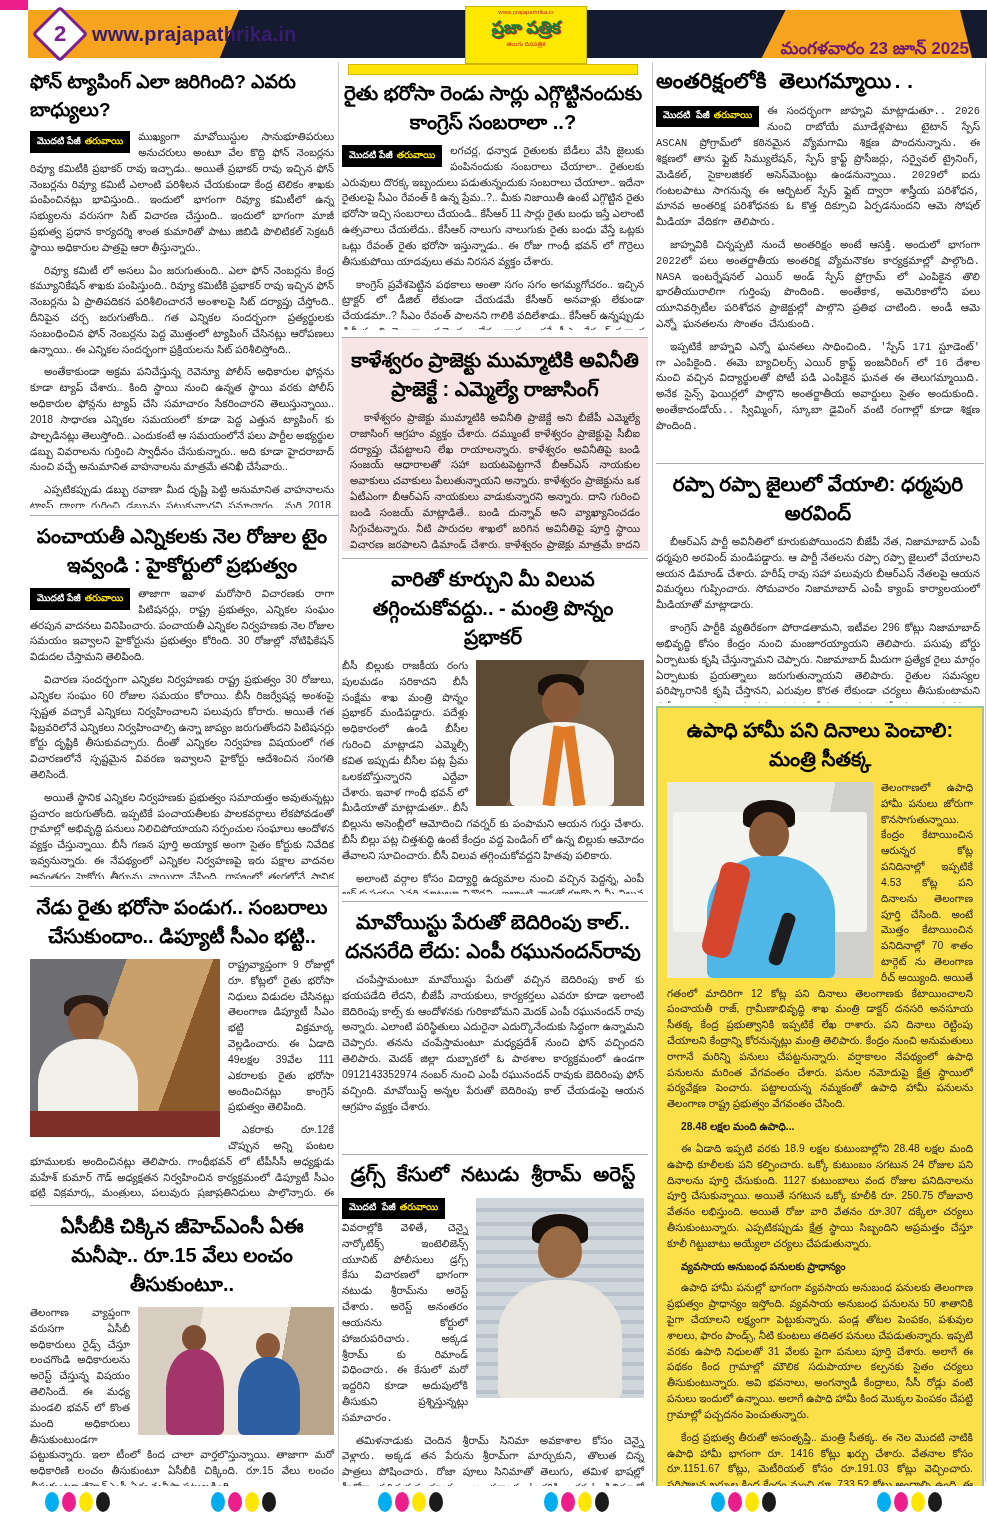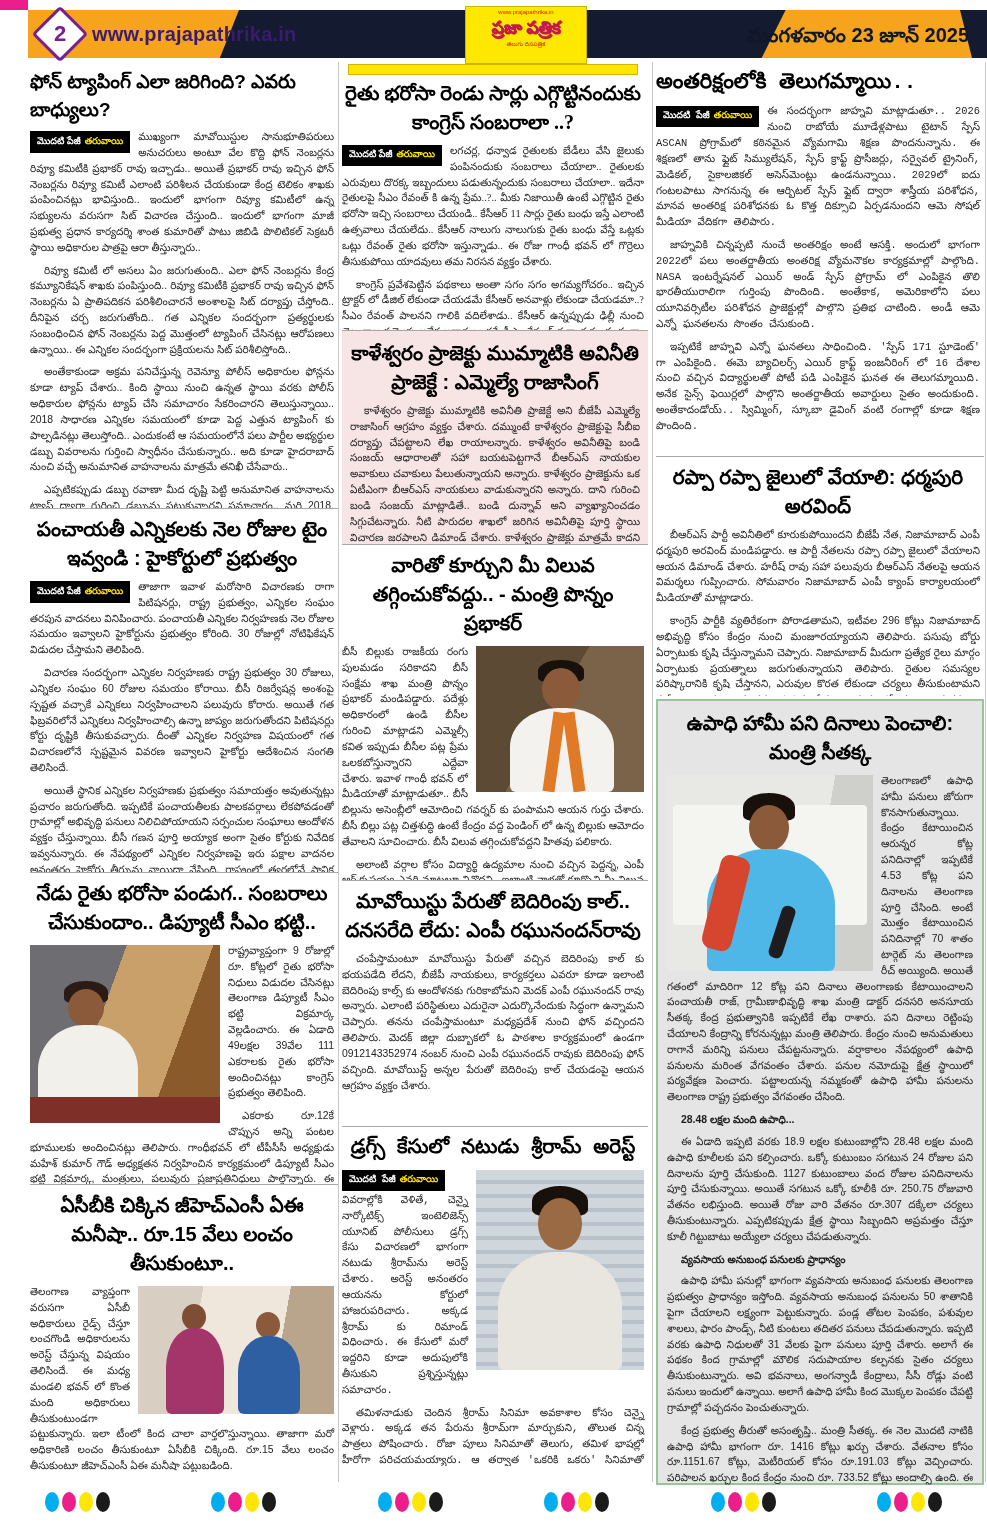--- a/index.html
+++ b/index.html
@@ -13,45 +13,45 @@
   .mh-corner{position:absolute;right:0;top:0;width:60px;height:100%;background:#141a30;
            clip-path:polygon(55% 0,100% 0,100% 100%,75% 100%);}
   .mh-left{position:absolute;left:12px;top:0;height:100%;display:flex;align-items:center;gap:12px;z-index:3;}
   .diamond{width:34px;height:34px;background:#ffffff;border:3px solid #7a1f8e;transform:rotate(45deg);
            display:flex;align-items:center;justify-content:center;border-radius:4px;}
   .diamond span{transform:rotate(-45deg);font-size:22px;font-weight:bold;color:#7a1f8e;}
   .site{font-size:20px;font-weight:bold;color:#3a1c6e;letter-spacing:.2px;}
   .logo-box{position:absolute;left:437px;top:-4px;width:120px;height:56px;background:#ffe800;
             border:1px solid #c9b400;z-index:4;text-align:center;overflow:hidden;}
   .logo-url{font-size:6px;color:#d0202a;margin-top:2px;}
-  .logo-title{font-size:17px;font-weight:bold;color:#be185d;text-shadow:1px 1px 0 #d0202a;line-height:1.5;}
+  .logo-title{font-size:17px;font-weight:bold;color:#15803d;text-shadow:1px 1px 0 #d0202a;line-height:1.5;}
   .logo-tag{font-size:6px;color:#d0202a;}
-  .mh-date{position:absolute;right:18px;top:4px;height:100%;display:flex;align-items:center;z-index:3;
-           font-size:20px;font-weight:bold;color:#0f172a;}
+  .mh-date{position:absolute;right:18px;top:16px;height:100%;display:flex;align-items:center;z-index:3;
+           font-size:17px;font-weight:bold;color:#701a75;}
   
   .col{position:absolute;top:62px;overflow:hidden;}
   .col-left{left:30px;width:308px;height:1424px;}
   .col-mid{left:342px;width:306px;height:1424px;}
   .col-right{left:656px;width:328px;height:1424px;}
   .vrule{position:absolute;top:62px;width:1px;height:1420px;background:#c9c9c9;}
   .vrule.r1{left:338px;} .vrule.r2{left:652px;} .vrule.r3{left:985px;}
   
   .art{position:relative;overflow:hidden;box-sizing:border-box;padding:2px 4px 0 0;}
-  .art+.art{border-top:1px solid #a8a8a8;}
+  .art+.art{border-top:1px solid #a8a8a8;margin-top:7px;}
   .hl{margin:4px 0 6px 0;font-size:20px;line-height:1.45;font-weight:bold;color:#000;text-align:center;}
   .hl.left-align{text-align:left;font-size:19px;}
   .body p{margin:0 0 7px 0;font-size:10.4px;line-height:1.52;text-align:justify;text-indent:14px;}
   .body p.no-indent{text-indent:0;}
   .body p.subhead{font-weight:bold;text-indent:14px;margin:6px 0;}
   .tag{float:left;background:#000;color:#fff;font-size:9.5px;font-weight:bold;
        padding:4px 7px;margin:2px 8px 2px 0;white-space:nowrap;}
   .tag .t2{color:#ffe400;margin-left:4px;}
   .cut-banner{height:9px;background:#ffe600;border:1px solid #d8b400;margin:0 6px 3px 6px;}
   .pink-box{background:#f7e5e5;padding:4px 8px;}
-  .green-box{background:#e5e5e5;border:2px solid #9bc49b;padding:4px 9px;box-sizing:border-box;height:100%;}
+  .green-box{background:#fde047;border:2px solid #9bc49b;padding:4px 9px;box-sizing:border-box;height:100%;}
   
   .photo{position:relative;overflow:hidden;background:#b6b6b6;}
   .photo.fl{float:left;margin:2px 8px 4px 0;}
   .photo.fr{float:right;margin:2px 0 4px 8px;}
   .ph-head{position:absolute;border-radius:50%;}
   .ph-hair{position:absolute;border-radius:50% 50% 20% 20%;}
   .ph-torso{position:absolute;border-radius:46% 46% 6px 6px;}
   .ph-band{position:absolute;}
   
   .footer-dots{position:absolute;left:45px;right:45px;top:1490px;height:24px;
@@ -137,21 +137,21 @@
         </div>
         <p class="no-indent">తెలంగాణ వ్యాప్తంగా వరుసగా ఏసీబీ అధికారులు రైడ్స్ చేస్తూ లంచగొండి అధికారులను అరెస్ట్ చేస్తున్న విషయం తెలిసిందే. ఈ మధ్య మండలి భవన్ లో కొంత మంది అధికారులు తీసుకుంటుండగా పట్టుకున్నారు. ఇలా టీంలో కింద చాలా వార్తలొస్తున్నాయి. తాజాగా మరో అధికారిణి లంచం తీసుకుంటూ ఏసీబీకి చిక్కింది. రూ.15 వేలు లంచం తీసుకుంటూ జీహెచ్ఎంసీ ఏఈ మనీషా పట్టుబడింది.</p>
 
       </div>
     </article>
 
   </div>
 
   <div class="col col-mid">
 
-    <article class="art" style="height:268px;font-family:Liberation Serif, serif;">
+    <article class="art" style="height:268px;">
       <div class="cut-banner"></div>
       <h2 class="hl" style="position:relative;">
         <span>రైతు భరోసా రెండు సార్లు ఎగ్గొట్టినందుకు కాంగ్రెస్ సంబరాలా ..?</span>
       </h2>
       <div class="body">
         <span class="tag"><span class="t1">మొదటి పేజీ</span><span class="t2">తరువాయి</span></span>
         <p class="no-indent">లగచర్ల, ధన్వాడ రైతులకు బేడీలు వేసి జైలుకు పంపినందుకు సంబరాలు చేయాలా.. రైతులకు ఎరువులు దొరక్క ఇబ్బందులు పడుతున్నందుకు సంబరాలు చేయాలా.. ఇదేనా రైతులపై సీఎం రేవంత్ కి ఉన్న ప్రేమ..?.. మీకు నిజాయితీ ఉంటే ఎగ్గొట్టిన రైతు భరోసా ఇచ్చి సంబరాలు చేయండి.. కేసీఆర్ 11 సార్లు రైతు బంధు ఇస్తే ఎలాంటి ఉత్సవాలు చేయలేదు.. కేసీఆర్ నాలుగు నాలుగుకు రైతు బంధు వేస్తే ఒట్లకు ఒట్లు రేవంత్ రైతు భరోసా ఇస్తున్నాడు.. ఈ రోజు గాంధీ భవన్ లో గొర్రెలు తీసుకుపోయి యాదవులు తమ నిరసన వ్యక్తం చేశారు.</p>
         <p>కాంగ్రెస్ ప్రవేశపెట్టిన పథకాలు అంతా సగం సగం అగమ్యగోచరం.. ఇచ్చిన ట్రాక్టర్ లో డీజిల్ లేకుండా చేయడమే కేసీఆర్ అనవాళ్లు లేకుండా చేయడమా..? సీఎం రేవంత్ పాలనని గాలికి వదిలేశాడు.. కేసీఆర్ ఉన్నప్పుడు ఢిల్లీ నుంచి తెలంగాణ పల్లెలకు అనేక అవార్డులు వస్తే సీఎం రేవంత్ వచ్చాక గుండు సున్నా వచ్చాయి.. పరిపాలన అంటే ప్రతిపక్షాలపై అక్రమ కేసులు పెట్టడం కాదు ప్రజలకు సేవ చేయాలని హారీష్ రావు మండిపడ్డారు.</p>
       </div>
     </article>

